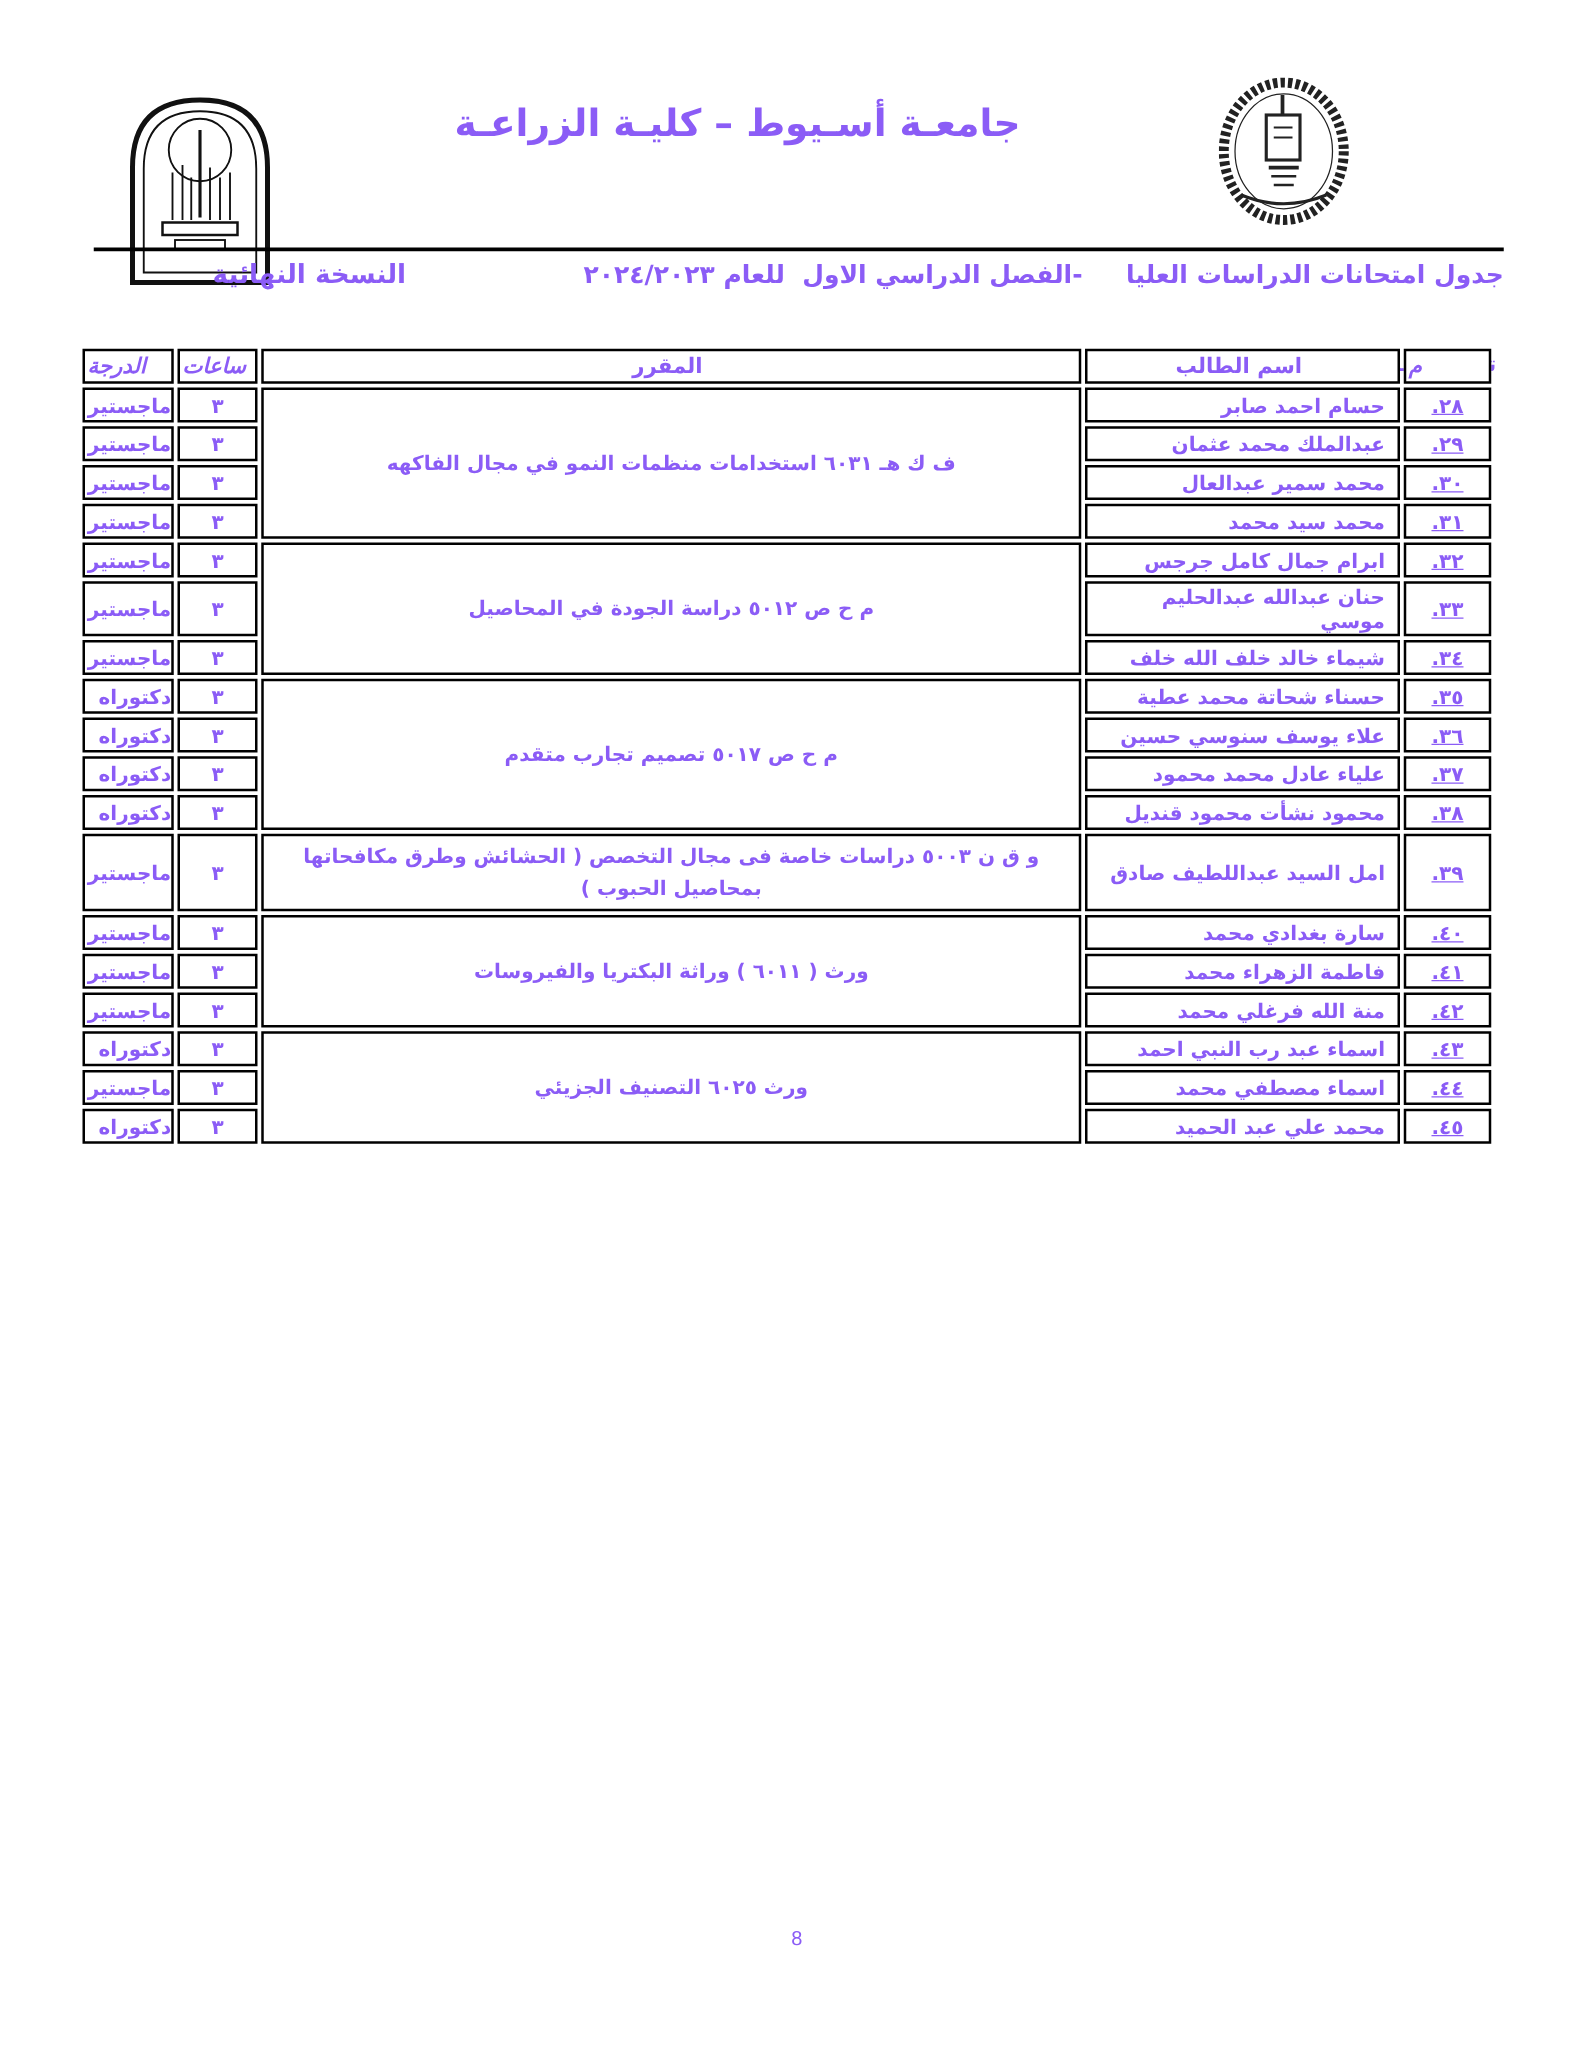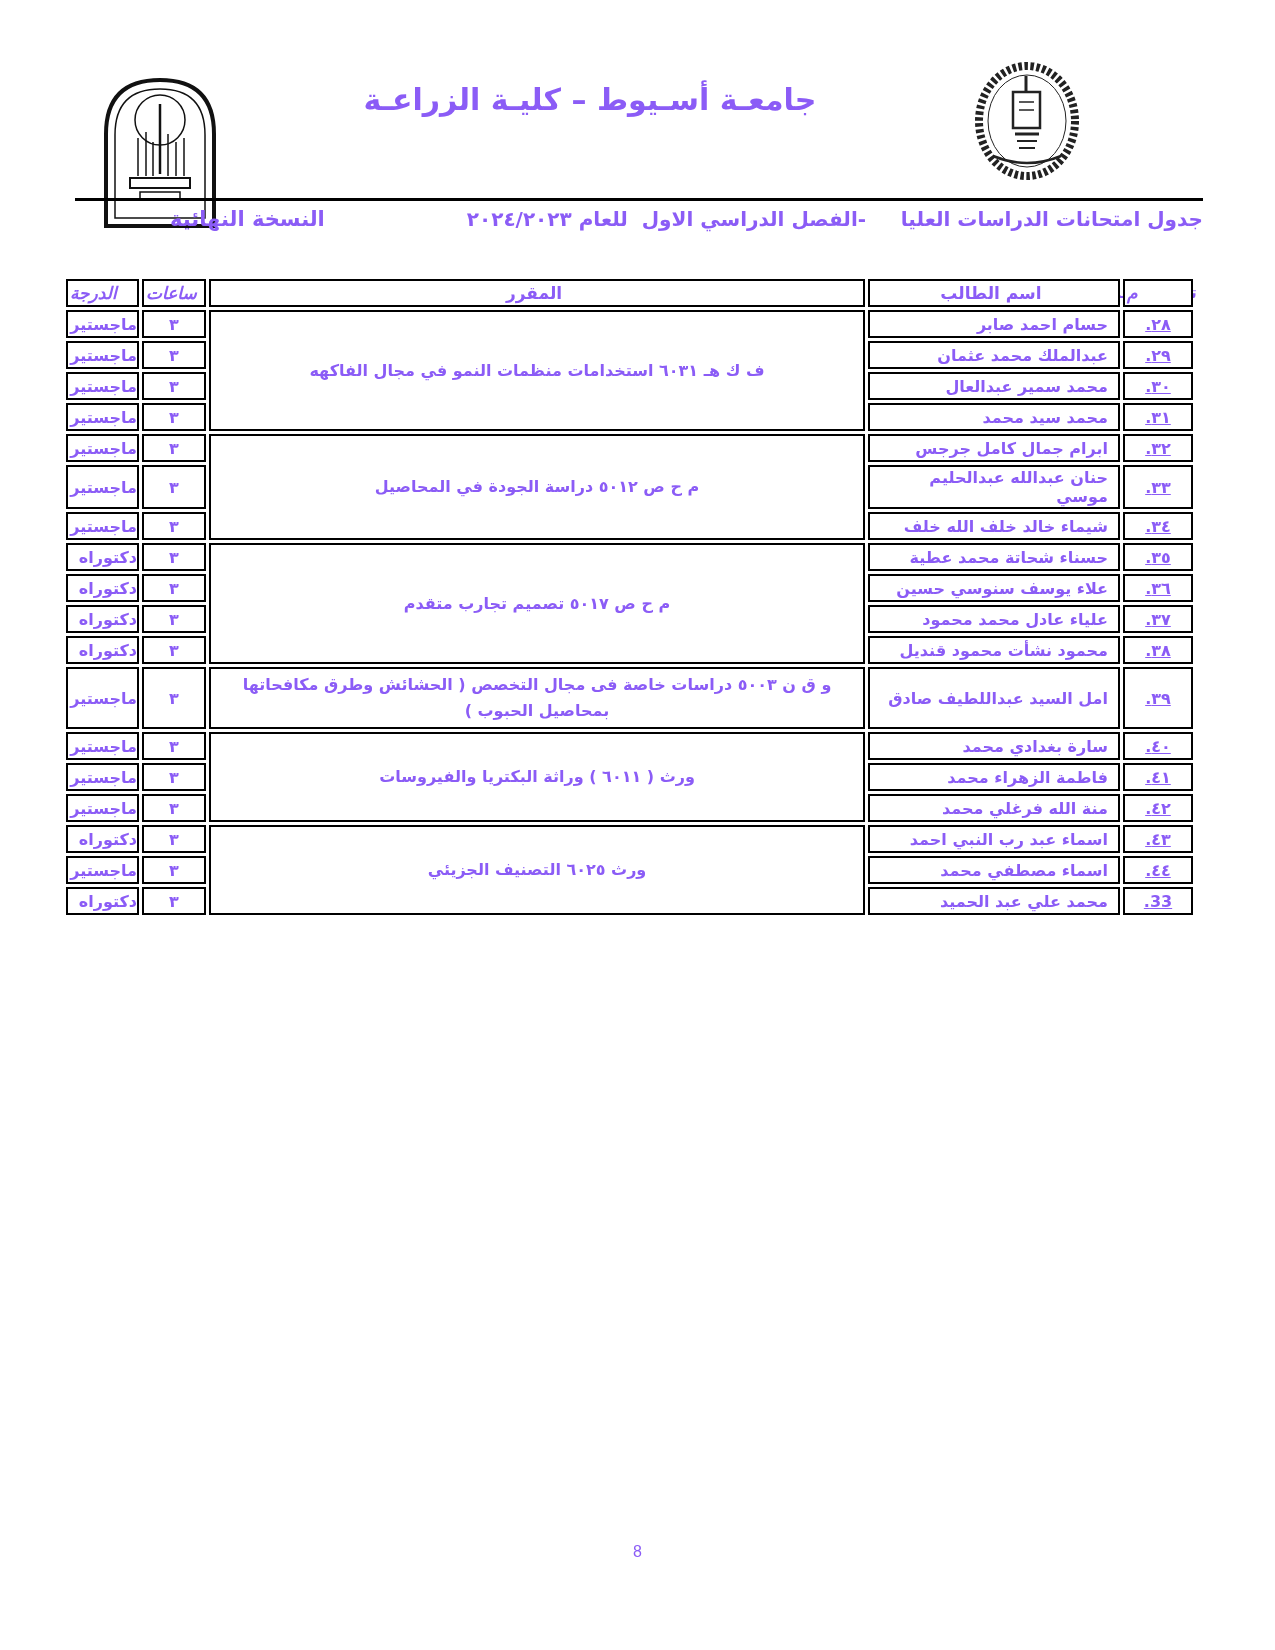--- a/index.html
+++ b/index.html
@@ -234,21 +234,21 @@
           <td class="cell-hours">٣</td>
           <td class="cell-degree">دكتوراه</td>
         </tr>
         <tr>
           <td class="cell-num">٤٤.</td>
           <td class="cell-name">اسماء مصطفي محمد</td>
           <td class="cell-hours">٣</td>
           <td class="cell-degree">ماجستير</td>
         </tr>
         <tr>
-          <td class="cell-num">33.</td>
+          <td class="cell-num">٤٥.</td>
           <td class="cell-name">محمد علي عبد الحميد</td>
           <td class="cell-hours">٣</td>
           <td class="cell-degree">دكتوراه</td>
         </tr>
       </tbody>
   </table>
 
   <div class="page-number">8</div>
 
 </div>

